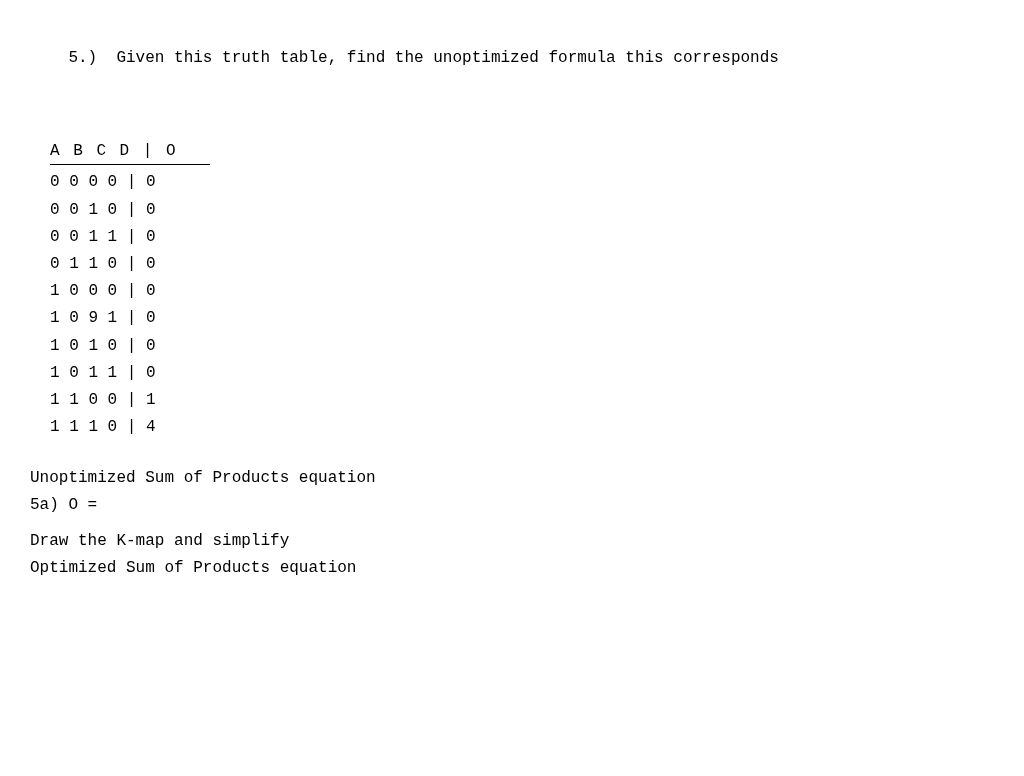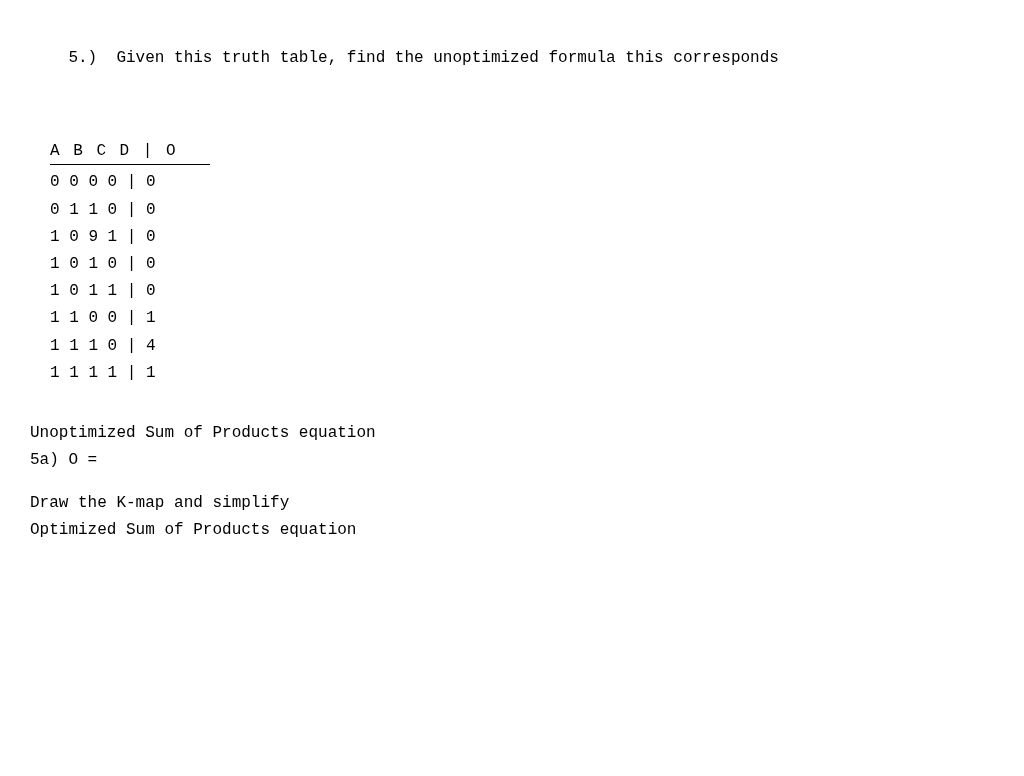--- a/index.html
+++ b/index.html
@@ -19,42 +19,42 @@
     }
 
     .question-text {
       line-height: 1.6;
       margin-bottom: 20px;
       white-space: pre-wrap;
     }
 
     .truth-table-container {
       margin-left: 20px;
-      margin-bottom: 33px;
+      margin-bottom: 24px;
     }
 
     .table-header {
       margin-bottom: 4px;
       letter-spacing: 2px;
     }
 
     .table-divider {
       border: none;
       border-top: 1.5px solid #000;
       width: 160px;
       margin: 4px 0 4px 0;
     }
 
     .table-row-item {
       line-height: 1.7;
       white-space: pre;
     }
 
     .section {
-      margin-top: 16px;
+      margin-top: 8px;
       line-height: 1.7;
     }
 
     .answer-line {
       font-weight: normal;
     }
   </style>
 </head>
 <body>
 
@@ -62,27 +62,29 @@
 
   <div class="question-text">
     <span>5.)  Given this truth table, find the unoptimized formula this corresponds</span><br>
   </div>
 
   <div class="truth-table-container">
     <div class="table-header">A B C D | O</div>
     <hr class="table-divider">
     <div>
     <div class="table-row-item">0 0 0 0 | 0</div>
+        <div class="table-row-item">0 0 1 0 | 0</div>
+        <div class="table-row-item">0 0 1 1 | 0</div>
         <div class="table-row-item">0 1 1 0 | 0</div>
+        <div class="table-row-item">1 0 0 0 | 0</div>
         <div class="table-row-item">1 0 9 1 | 0</div>
         <div class="table-row-item">1 0 1 0 | 0</div>
         <div class="table-row-item">1 0 1 1 | 0</div>
         <div class="table-row-item">1 1 0 0 | 1</div>
         <div class="table-row-item">1 1 1 0 | 4</div>
-        <div class="table-row-item">1 1 1 1 | 1</div>
       </div>
   </div>
 
   <div class="section">
     <div>Unoptimized Sum of Products equation</div>
     <div class="answer-line">5a) O =</div>
   </div>
 
   <div class="section">
     <div>Draw the K-map and simplify</div>

